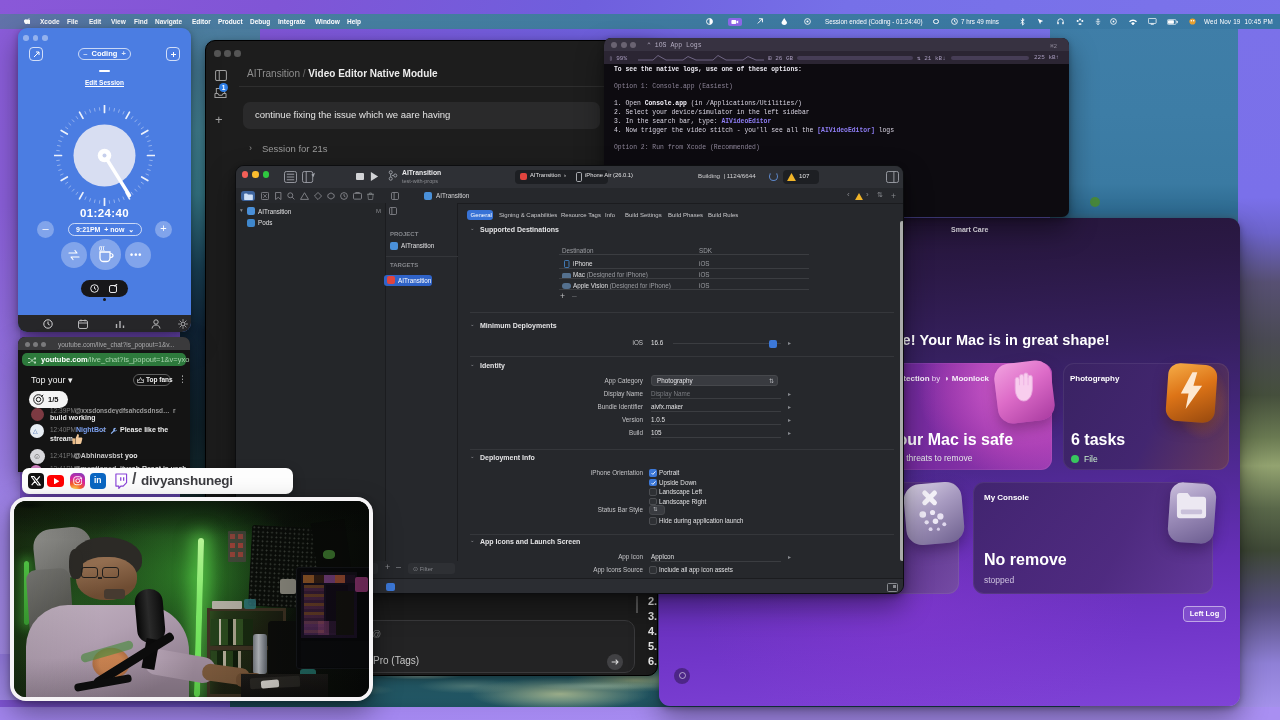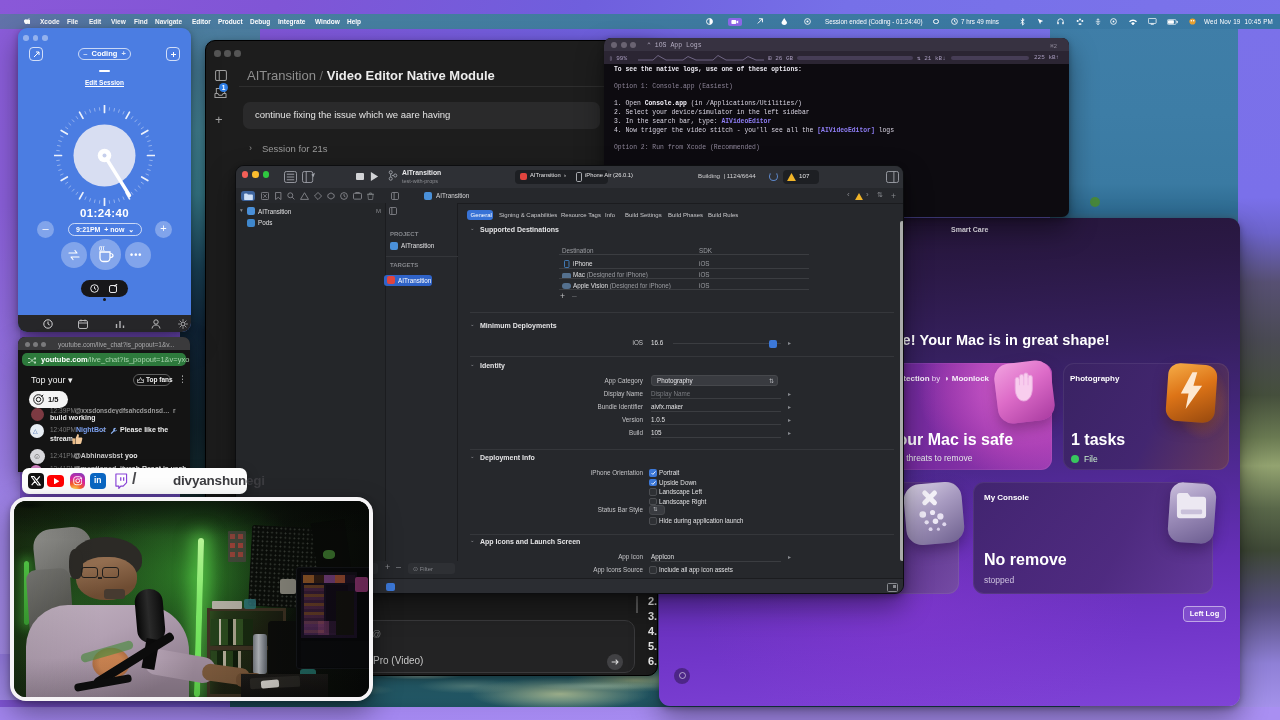--- a/index.html
+++ b/index.html
@@ -129,32 +129,32 @@
         <rect x="0.6" y="0.6" width="11.8" height="10.8" rx="1.5" fill="none" stroke="#a0a0a0" stroke-width="1.1"></rect>
         <line x1="4.6" y1="0.6" x2="4.6" y2="11.4" stroke="#a0a0a0" stroke-width="1.1"></line>
       </svg>
     <svg class="abs" style="left:8px;top:46px" width="13" height="12" viewBox="0 0 14 13">
         <path d="M1 7l3 0 1.5 2h3L10 7h3" stroke="#a0a0a0" stroke-width="1.1" fill="none"></path>
         <path d="M1 7v4.5h12V7M2.5 7V1.5h9V7" stroke="#a0a0a0" stroke-width="1.1" fill="none"></path>
       </svg>
     <span class="abs" style="left:13px;top:42px;width:9px;height:9px;background:#2f7fe8;border-radius:50%;color:#fff;font-size:6.5px;line-height:9px;text-align:center;font-weight:bold;">1</span>
     <span class="abs" style="left:9px;top:72px;color:#a0a0a0;font-size:13px;line-height:13px;">+</span>
 
-    <div class="abs" style="left:41px;top:27px;font-size:13px;color:#8f8f8f;white-space:nowrap;">AITransition <span style="color:#6a6a6a;">/</span> <span style="color:#ececec;font-weight:bold;">Video Editor Native Module</span></div>
+    <div class="abs" style="left:41px;top:27px;font-size:10px;color:#8f8f8f;white-space:nowrap;">AITransition <span style="color:#6a6a6a;">/</span> <span style="color:#ececec;font-weight:bold;">Video Editor Native Module</span></div>
     <div class="abs" style="left:33px;top:45px;width:420px;height:1px;background:#2e2e2e;"></div>
 
     <div class="abs" style="left:37px;top:61px;width:357px;height:27px;background:#2a2a2b;border-radius:7px;"></div>
     <div class="abs" style="left:49px;top:68px;font-size:9.5px;color:#e4e4e4;">continue fixing the issue which we aare having</div>
 
     <div class="abs" style="left:43px;top:102px;font-size:9px;color:#8f8f8f;">›</div>
     <div class="abs" style="left:56px;top:102px;font-size:9.5px;color:#9a9a9a;">Session for 21s</div>
 
     <div class="abs" style="left:40px;top:579px;width:389px;height:53px;background:#232324;border:1px solid #3a3a3c;border-radius:10px;box-sizing:border-box;"></div>
     <div class="abs" style="left:166px;top:588px;font-size:9px;color:#8a8a8a;">@</div>
-    <div class="abs" style="left:167px;top:614px;font-size:10px;color:#c9c9c9;">Pro (Video)</div>
+    <div class="abs" style="left:167px;top:614px;font-size:10px;color:#c9c9c9;">Pro (Tags)</div>
     <div class="abs" style="left:401px;top:613px;width:16px;height:16px;border-radius:50%;background:#414144;"></div>
     <svg class="abs" style="left:405px;top:617px" width="8" height="8" viewBox="0 0 12 12">
         <path d="M1 6h9M7 2.5L10.5 6 7 9.5" stroke="#d8d8d8" stroke-width="1.6" fill="none"></path>
       </svg>
 
     <div class="abs" style="left:430px;top:555px;width:2px;height:17px;background:#5a5a5a;"></div>
     <div class="abs" style="left:442px;top:553px;font-size:11px;font-weight:bold;color:#ffffff;line-height:15px;">2.<br>3.<br>4.<br>5.<br>6.</div>
   </div>
 
   <div class="abs" style="left:1082px;top:203px;width:26px;height:16px;background:radial-gradient(closest-side at 50% 100%,#3f7a38,#2c5a28 70%,rgba(40,80,35,0));border-radius:50% 50% 0 0;"></div>
@@ -177,21 +177,21 @@
       <div class="abs" style="left:229px;top:213px;font-size:16px;font-weight:bold;white-space:nowrap;">Your Mac is safe</div>
       <div class="abs" style="left:234px;top:235.5px;font-size:8.5px;color:rgba(238,252,238,.9);white-space:nowrap;">No threats to remove</div>
 
       <div class="abs" style="left:404px;top:145px;width:166px;height:107px;border-radius:11px;background:linear-gradient(115deg,rgba(58,35,99,.95) 0%,rgba(66,38,110,.92) 55%,rgba(118,68,58,.6) 100%);box-shadow:inset 0 0 0 1px rgba(255,255,255,.07);"></div>
       <div class="abs" style="left:486px;top:145px;width:84px;height:80px;border-radius:0 11px 0 0;background:radial-gradient(closest-side at 68% 48%,rgba(228,128,40,.5),rgba(228,128,40,0));"></div>
       <div class="abs" style="left:508px;top:146px;width:49px;height:58px;border-radius:12px;transform:rotate(4deg);background:linear-gradient(155deg,#f6ae48 0%,#dd7417 45%,#96480e 100%);box-shadow:0 6px 14px rgba(60,20,0,.35);"></div>
       <svg class="abs" style="left:517px;top:152px" width="29" height="43" viewBox="0 0 30 44">
           <path d="M17 2L5 24h8l-3 16L27 16h-9l4-14z" fill="#fde8d0"></path>
         </svg>
       <div class="abs" style="left:411px;top:156px;font-size:8px;font-weight:600;">Photography</div>
-      <div class="abs" style="left:412px;top:213px;font-size:16px;font-weight:bold;">1 tasks</div>
+      <div class="abs" style="left:412px;top:213px;font-size:16px;font-weight:bold;">6 tasks</div>
       <span class="abs" style="left:412px;top:237px;width:8px;height:8px;border-radius:50%;background:#38c65e;"></span>
       <div class="abs" style="left:425px;top:236px;font-size:8.5px;color:#c8f0cc;">File</div>
 
       <div class="abs" style="left:16px;top:264px;width:284px;height:112px;border-radius:11px;background:linear-gradient(115deg,rgba(70,40,116,.92) 0%,rgba(84,46,130,.9) 70%,rgba(118,88,148,.65) 100%);box-shadow:inset 0 0 0 1px rgba(255,255,255,.07);"></div>
       <div class="abs" style="left:246px;top:265px;width:58px;height:61px;border-radius:16px;transform:rotate(-5deg);background:linear-gradient(150deg,#dcd5e8 0%,#a79ac0 45%,#6d5f8e 100%);box-shadow:0 6px 14px rgba(30,10,50,.4);"></div>
       <svg class="abs" style="left:252px;top:269px" width="47" height="51" viewBox="0 0 48 52">
           <path d="M14 6l10 10M24 6L14 16" stroke="#f4f1f8" stroke-width="5" stroke-linecap="round"></path>
           <circle cx="12" cy="28" r="3.4" fill="#efeaf6"></circle>
           <circle cx="22" cy="26" r="2.6" fill="#efeaf6"></circle>
           <circle cx="30" cy="30" r="3.2" fill="#e8e2f2"></circle>
@@ -685,21 +685,21 @@
     <span class="abs" style="left:15px;top:114.5px;font-size:8px;color:#555;">☺</span>
     <span class="abs" style="left:32px;top:115px;font-size:6.5px;color:#777;">12:41PM</span>
     <span class="abs" style="left:56px;top:114.5px;font-size:7px;color:#c8c8c8;font-weight:bold;">@Abhinavsbst</span>
     <span class="abs" style="left:107px;top:114.5px;font-size:7px;font-weight:bold;color:#ececec;">yoo</span>
     <span class="abs" style="left:11.5px;top:128px;width:12px;height:12px;border-radius:50%;background:#d886c8;"></span>
     <span class="abs" style="left:32px;top:128px;font-size:6.5px;color:#777;">12:41PM</span>
     <span class="abs" style="left:56px;top:128px;font-size:7px;color:#c8c8c8;font-weight:bold;">@mentioned_it</span>
     <span class="abs" style="left:106px;top:128px;font-size:7px;font-weight:bold;color:#ececec;">yeah React is yeah</span>
   </div>
 
-  <div class="win" id="banner" style="left:22px;top:468px;width:225px;height:26px;background:#fdfdfd;border-radius:7px;box-shadow:0 4px 12px rgba(0,0,0,.35);">
+  <div class="win" id="banner" style="left:22px;top:468px;width:271px;height:26px;background:#fdfdfd;border-radius:7px;box-shadow:0 4px 12px rgba(0,0,0,.35);">
     <span class="abs" style="left:6px;top:5px;width:15.5px;height:15.5px;background:#111;border-radius:4px;"></span>
     <svg class="abs" style="left:9px;top:8px" width="9.5" height="9.5" viewBox="0 0 10 10">
         <path d="M.3.5h2.6L9.7 9.5H7.1zM9.3.5L5.9 4.4M.7 9.5l3.5-4" stroke="#fff" stroke-width="1.2" fill="none"></path>
       </svg>
     <span class="abs" style="left:25px;top:6.5px;width:17px;height:12.5px;background:#f00;border-radius:4px;"></span>
     <svg class="abs" style="left:31.5px;top:9.5px" width="5.5" height="6.5" viewBox="0 0 6 7">
         <path d="M0 0l6 3.5L0 7z" fill="#fff"></path>
       </svg>
     <span class="abs" style="left:47.5px;top:5px;width:15.5px;height:15.5px;border-radius:5px;background:radial-gradient(circle at 30% 110%,#fdcb52 10%,#f75c29 35%,#d6249f 62%,#8a3ab9 90%);"></span>
     <svg class="abs" style="left:50.5px;top:8px" width="9.5" height="9.5" viewBox="0 0 10 10">
@@ -707,21 +707,21 @@
         <circle cx="5" cy="5" r="2" fill="none" stroke="#fff" stroke-width="1"></circle>
         <circle cx="7.6" cy="2.5" r=".7" fill="#fff"></circle>
       </svg>
     <span class="abs" style="left:68px;top:5px;width:15.5px;height:15.5px;background:#0a66c2;border-radius:4px;color:#fff;font-size:8.5px;font-weight:bold;text-align:center;line-height:15.5px;">in</span>
     <svg class="abs" style="left:91px;top:5px" width="15.5" height="15.5" viewBox="0 0 16 16">
         <path d="M3 1h11v9l-3.5 3.5H8L6 16v-2.5H3z" fill="#fff" stroke="#8a44d8" stroke-width="1.2" stroke-linejoin="round"></path>
         <line x1="8" y1="4.5" x2="8" y2="8" stroke="#8a44d8" stroke-width="1.3"></line>
         <line x1="11" y1="4.5" x2="11" y2="8" stroke="#8a44d8" stroke-width="1.3"></line>
       </svg>
     <span class="abs" style="left:110px;top:2px;font-size:16px;color:#4a4a4e;font-weight:bold;">/</span>
-    <span class="abs" style="left:119px;top:4.5px;font-size:13.5px;color:#3c3c40;font-weight:bold;letter-spacing:-.2px;margin-left:32px;">divyanshunegi</span>
+    <span class="abs" style="left:119px;top:4.5px;font-size:13.5px;color:#3c3c40;font-weight:bold;letter-spacing:-.2px;">divyanshunegi</span>
   </div>
 
   <div class="win" id="webcam" style="left:10px;top:497px;width:363px;height:204px;background:#0e120c;border:4px solid #f6f4f6;border-radius:16px;box-sizing:border-box;overflow:hidden;">
     <div class="abs" style="left:0;top:0;width:355px;height:196px;background:
       radial-gradient(140px 120px at 180px 75px,rgba(66,190,56,.55),rgba(36,110,32,.22) 60%,rgba(10,25,10,0) 78%),
       radial-gradient(150px 140px at 65px 105px,rgba(48,130,42,.4),rgba(22,64,20,.14) 62%,rgba(8,20,8,0) 80%),
       linear-gradient(100deg,#18290f 0%,#1c3617 30%,#172f14 52%,#0e150c 72%,#090b09 100%);"></div>
 
     <div class="abs" style="left:0px;top:0px;width:355px;height:34px;background:linear-gradient(180deg,rgba(6,10,6,.5),rgba(6,10,6,0));"></div>
     <div class="abs" style="left:0px;top:0px;width:80px;height:40px;background:radial-gradient(closest-side at 20% 10%,rgba(5,9,5,.6),rgba(5,9,5,0));"></div>

